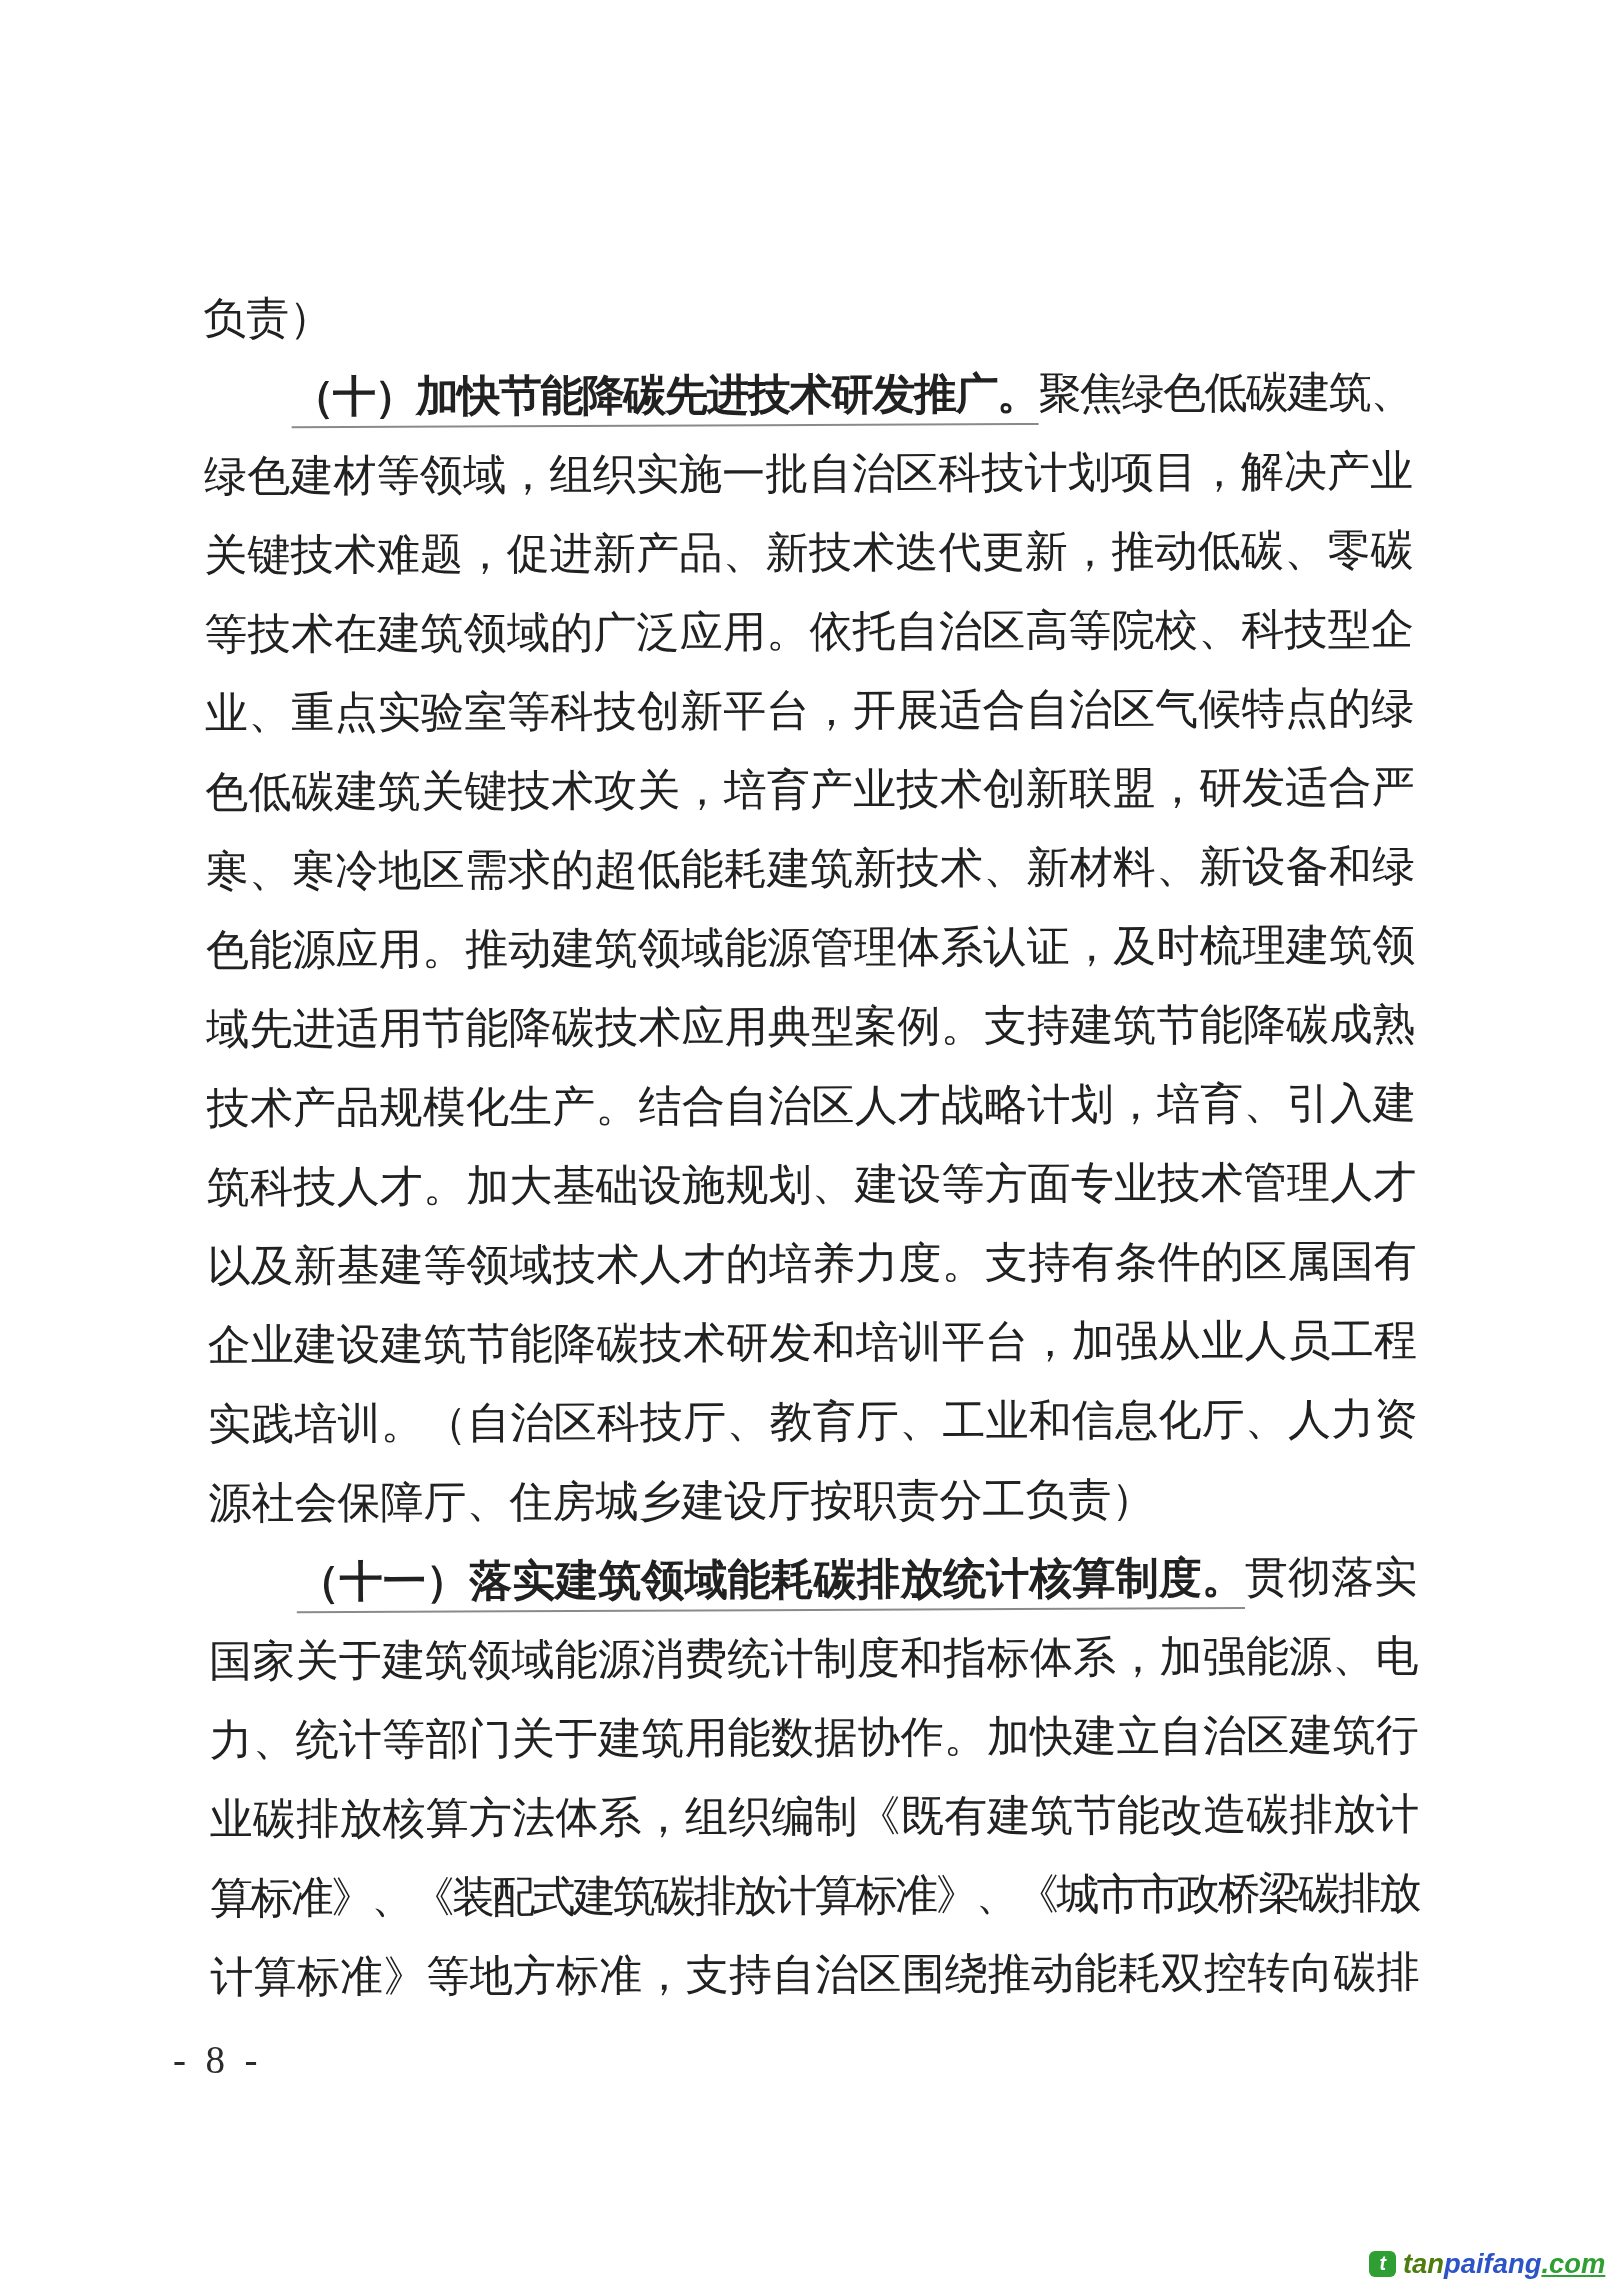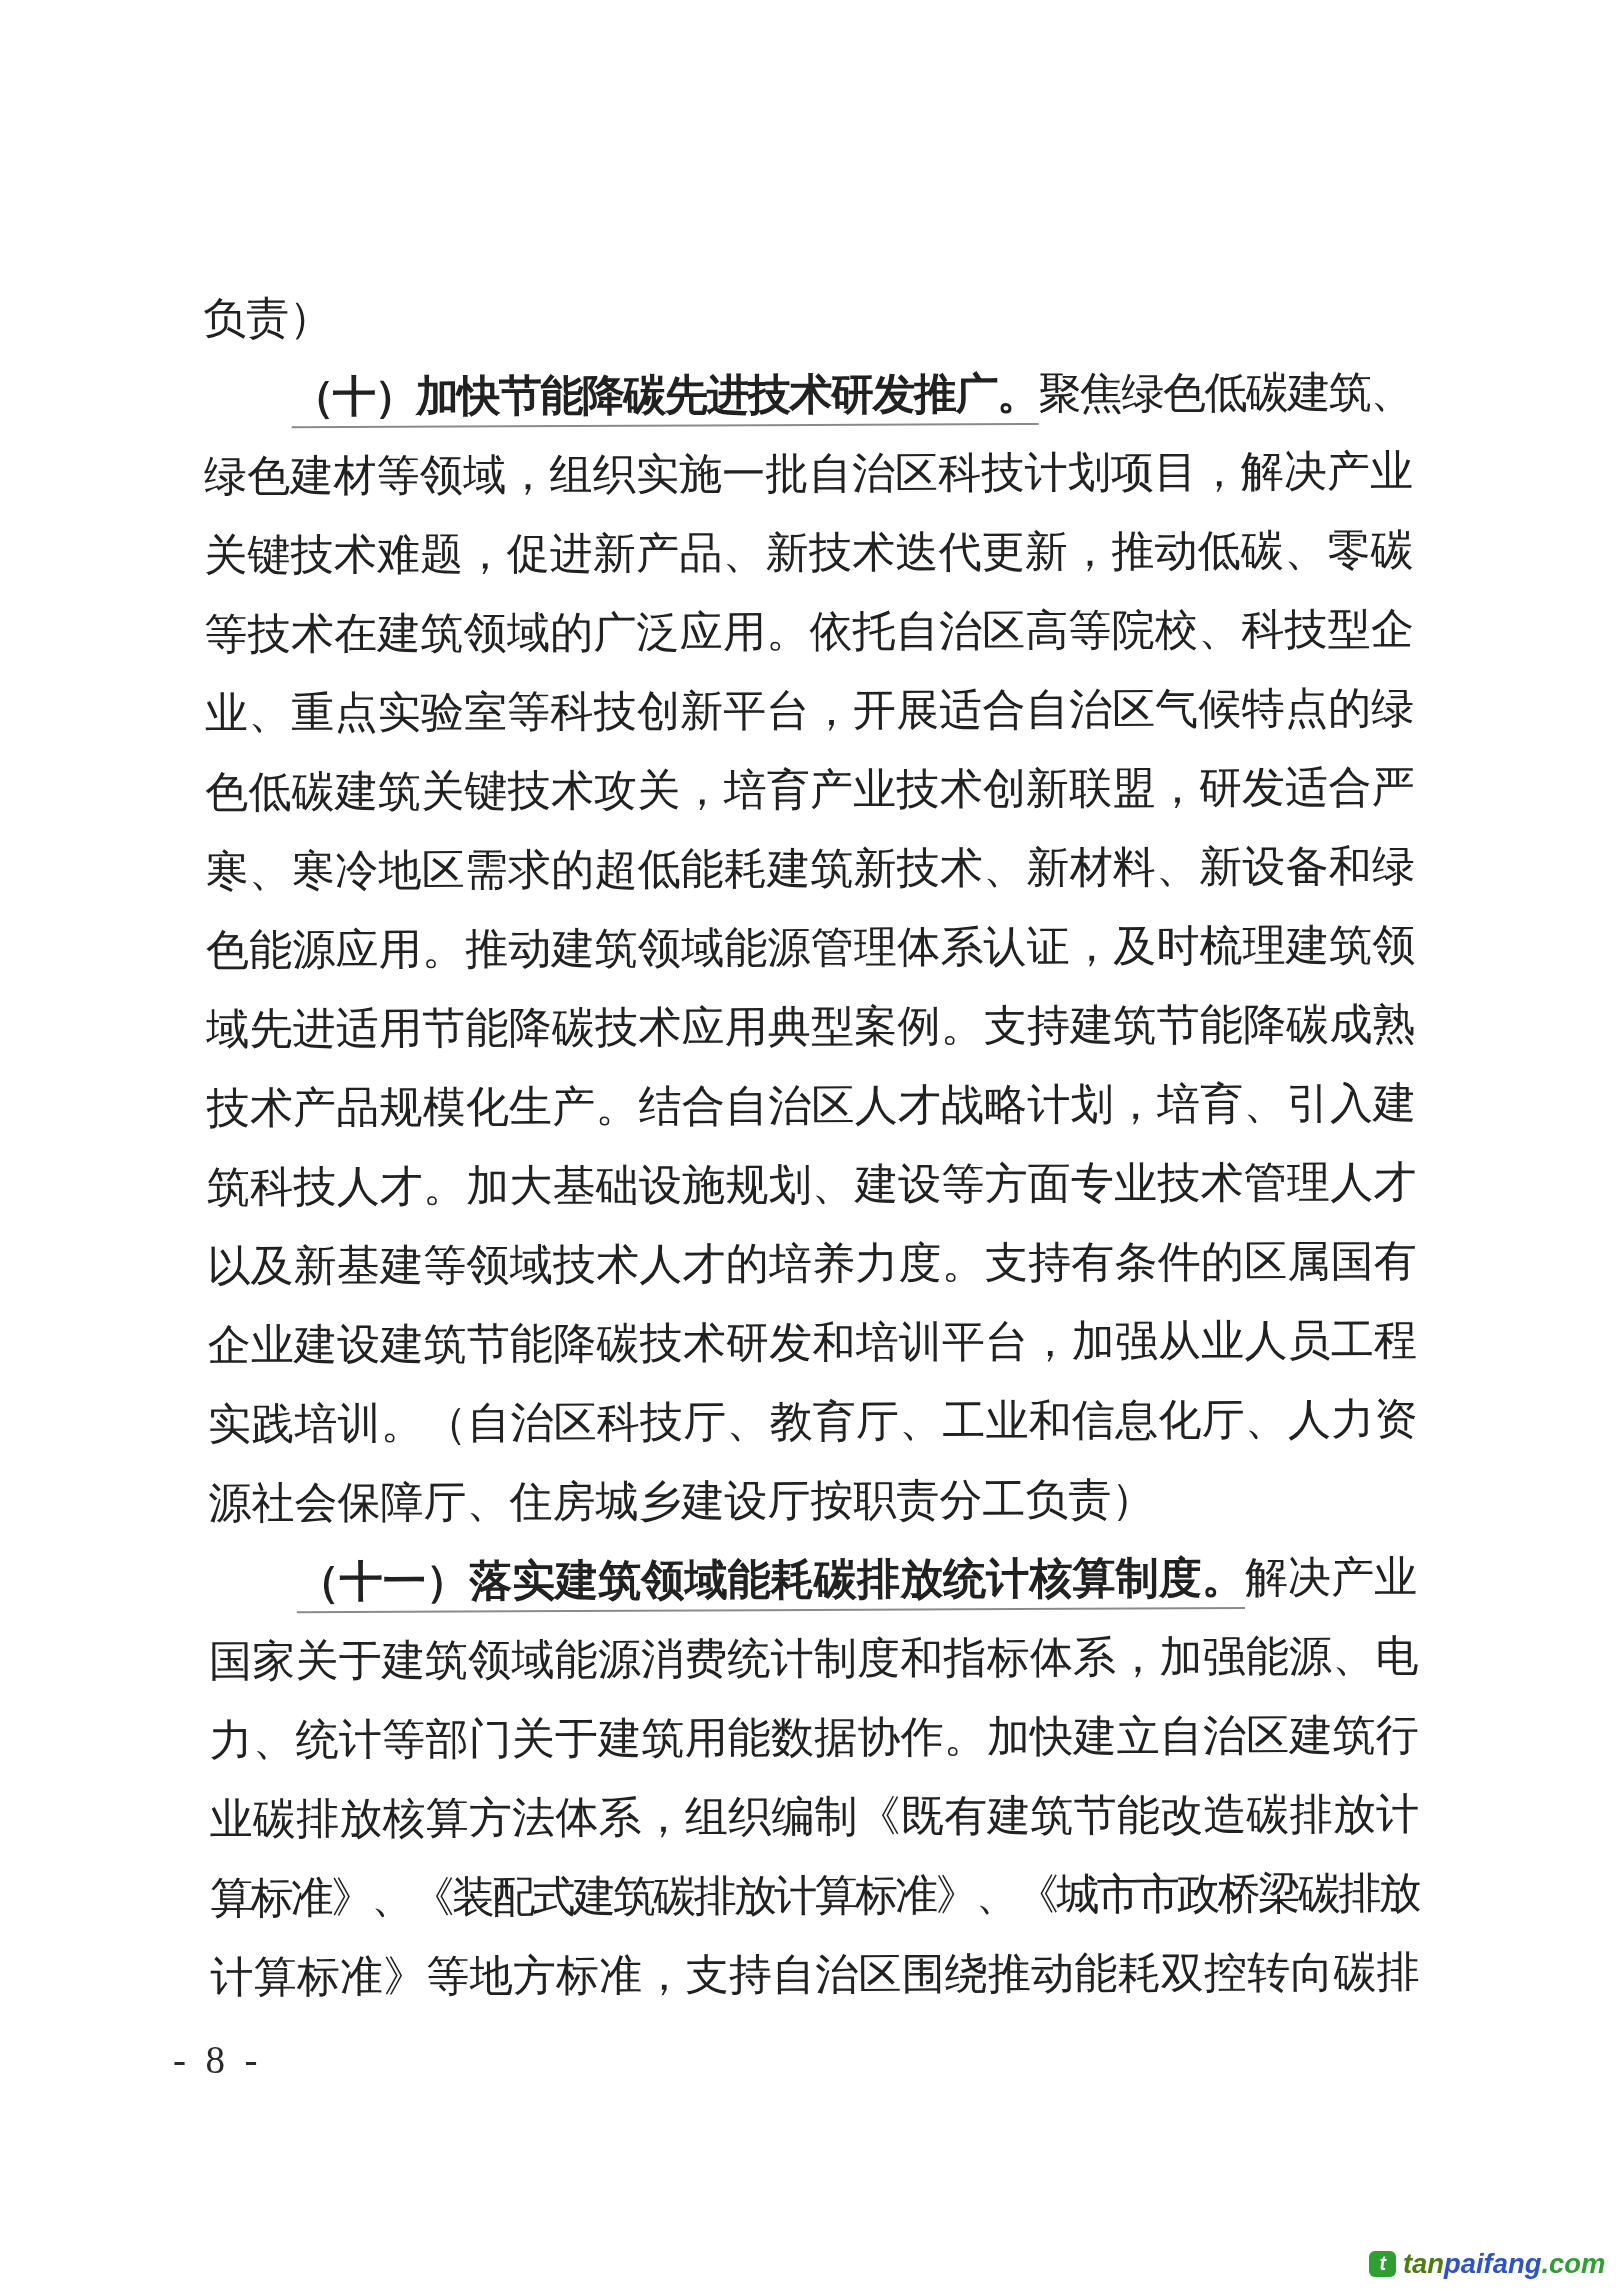--- a/index.html
+++ b/index.html
@@ -59,31 +59,31 @@
       <div class="line" style="letter-spacing: 0.2px;"><span class="body">色低碳建筑关键技术攻关，培育产业技术创新联盟，研发适合严</span></div>
       <div class="line" style="letter-spacing: 0.2px;"><span class="body">寒、寒冷地区需求的超低能耗建筑新技术、新材料、新设备和绿</span></div>
       <div class="line" style="letter-spacing: 0.2px;"><span class="body">色能源应用。推动建筑领域能源管理体系认证，及时梳理建筑领</span></div>
       <div class="line" style="letter-spacing: 0.2px;"><span class="body">域先进适用节能降碳技术应用典型案例。支持建筑节能降碳成熟</span></div>
       <div class="line" style="letter-spacing: 0.2px;"><span class="body">技术产品规模化生产。结合自治区人才战略计划，培育、引入建</span></div>
       <div class="line" style="letter-spacing: 0.2px;"><span class="body">筑科技人才。加大基础设施规划、建设等方面专业技术管理人才</span></div>
       <div class="line" style="letter-spacing: 0.2px;"><span class="body">以及新基建等领域技术人才的培养力度。支持有条件的区属国有</span></div>
       <div class="line" style="letter-spacing: 0.2px;"><span class="body">企业建设建筑节能降碳技术研发和培训平台，加强从业人员工程</span></div>
       <div class="line" style="letter-spacing: 0.2px;"><span class="body">实践培训。（自治区科技厅、教育厅、工业和信息化厅、人力资</span></div>
       <div class="line"><span class="body">源社会保障厅、住房城乡建设厅按职责分工负责）</span></div>
-      <div class="line indent" style="letter-spacing: 0.1px;"><span class="heading">（十一）落实建筑领域能耗碳排放统计核算制度。</span><span class="body">解决产业</span></div>
+      <div class="line indent" style="letter-spacing: 0.1px;"><span class="heading">（十一）落实建筑领域能耗碳排放统计核算制度。</span><span class="body">贯彻落实</span></div>
       <div class="line" style="letter-spacing: 0.2px;"><span class="body">国家关于建筑领域能源消费统计制度和指标体系，加强能源、电</span></div>
       <div class="line" style="letter-spacing: 0.2px;"><span class="body">力、统计等部门关于建筑用能数据协作。加快建立自治区建筑行</span></div>
       <div class="line" style="letter-spacing: 0.2px;"><span class="body">业碳排放核算方法体系，组织编制《既有建筑节能改造碳排放计</span></div>
       <div class="line" style="letter-spacing: -2.7px;"><span class="body">算标准》、《装配式建筑碳排放计算标准》、《城市市政桥梁碳排放</span></div>
       <div class="line" style="letter-spacing: 0.2px;"><span class="body">计算标准》等地方标准，支持自治区围绕推动能耗双控转向碳排</span></div>
     </section>
 
   <div class="page-number">- 8 -</div>
 
   <div class="watermark">
     <span class="wm-logo" style="background-color: rgb(47, 158, 51);">t</span>
     <span class="wm-text" style="color: #4d7c0f;">tan</span>
     <span class="wm-text" style="margin-left: -6.9px; color: rgb(44, 83, 199);">paifang</span>
-    <span class="wm-text" style="margin-left: -6.9px; color: rgb(47, 158, 51);">.com</span>
+    <span class="wm-text" style="margin-left: -6.9px; color: rgb(47, 158, 51); text-decoration: underline;">.com</span>
   </div>
 
 </main>
 
 
 </body></html>

